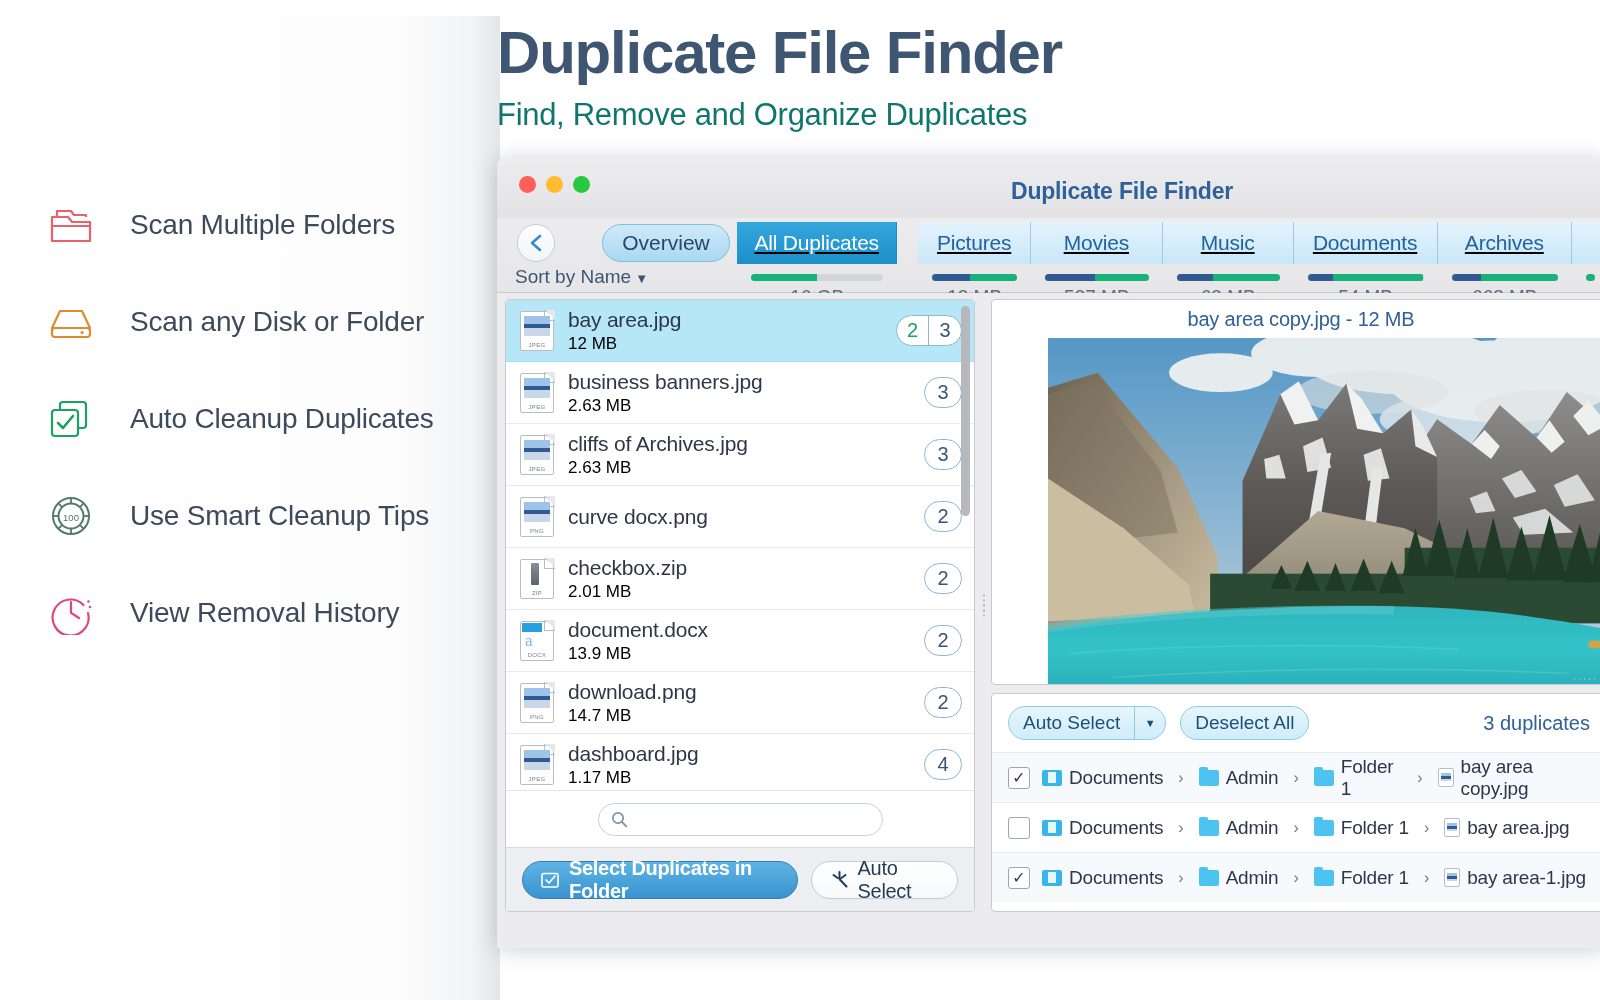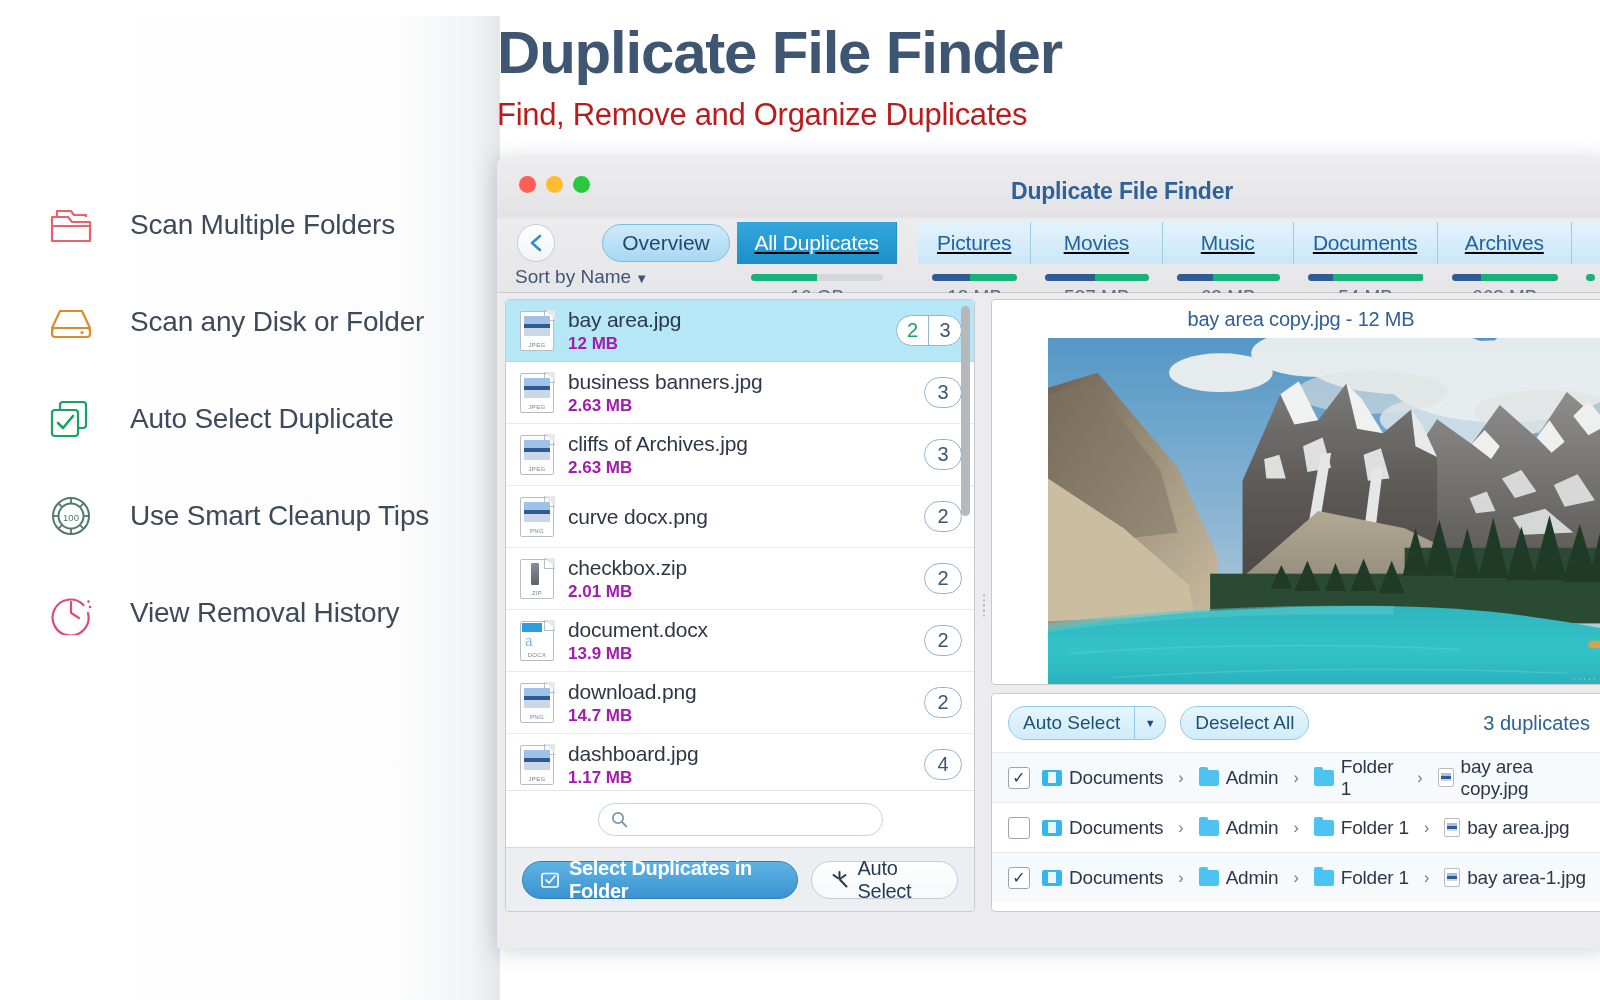--- a/index.html
+++ b/index.html
@@ -34,21 +34,21 @@
 
   
   #headline {
     position: absolute; left: 497px; top: 18px; z-index: 4;
   }
   #title-main {
     font-size: 60px; font-weight: bold; color: #3f5672; letter-spacing: -1.2px;
     line-height: 1.15;
   }
   #title-sub {
-    font-size: 31px; color: #b91c1c; letter-spacing: -0.3px; margin-top: 10px;
+    font-size: 31px; color: #0f766e; letter-spacing: -0.3px; margin-top: 10px;
   }
 
   
   #app-window {
     position: absolute; left: 497px; top: 158px;
     width: 1110px; height: 790px;
     background: #ececee;
     border-top-left-radius: 8px; border-top-right-radius: 8px;
     box-shadow: 0 2px 22px rgba(60,70,90,.26);
     overflow: hidden; z-index: 2;
@@ -172,21 +172,21 @@
   }
   .file-ext-label {
     position: absolute; left: 0; right: 0; bottom: 3px; text-align: center;
     font-size: 6px; color: #7a828b; letter-spacing: .3px;
   }
   .file-text { flex: 1; min-width: 0; }
   .file-name {
     font-size: 21px; color: #2e3748; letter-spacing: -0.2px;
     white-space: nowrap; overflow: hidden; text-overflow: ellipsis;
   }
-  .file-size { font-size: 17px; color: #a21caf; margin-top: 2px; font-weight: bold; }
+  .file-size { font-size: 17px; color: #000000; margin-top: 2px; }
   .count-badge {
     min-width: 38px; height: 31px; border-radius: 16px;
     border: 1px solid #8fb6d6; background: #ffffff;
     display: flex; align-items: center; justify-content: center;
     font-size: 20px; color: #3c5570; padding: 0 10px;
   }
   .count-badge.dual { padding: 0; }
   .count-badge .half {
     display: flex; align-items: center; justify-content: center;
     width: 32px; height: 100%; font-size: 20px;
@@ -355,21 +355,21 @@
       <div class="feature">
         <div class="feature-icon">
           <svg width="46" height="42" viewBox="0 0 46 42">
             <g fill="none" stroke="#17a45f" stroke-width="2.2" stroke-linejoin="round">
               <rect x="12" y="4" width="26" height="26" rx="3"></rect>
               <rect x="4" y="12" width="26" height="26" rx="3" fill="#fff"></rect>
               <polyline points="10,25 15,30 25,18" stroke-width="2.6" stroke-linecap="round"></polyline>
             </g>
           </svg>
         </div>
-        <div class="feature-label">Auto Select Duplicate</div>
+        <div class="feature-label">Auto Cleanup Duplicates</div>
       </div>
       <div class="feature">
         <div class="feature-icon">
           <svg width="46" height="44" viewBox="0 0 46 44">
             <g fill="none" stroke="#53796e" stroke-width="2">
               <circle cx="23" cy="22" r="18"></circle>
               <circle cx="23" cy="22" r="12.5"></circle>
               <g stroke-width="1.8">
                 <line x1="23" y1="4" x2="23" y2="9.5"></line>
                 <line x1="23" y1="34.5" x2="23" y2="40"></line>

